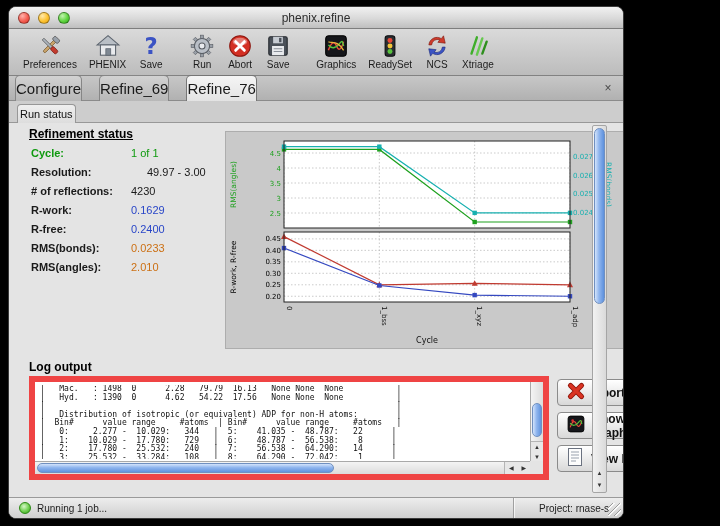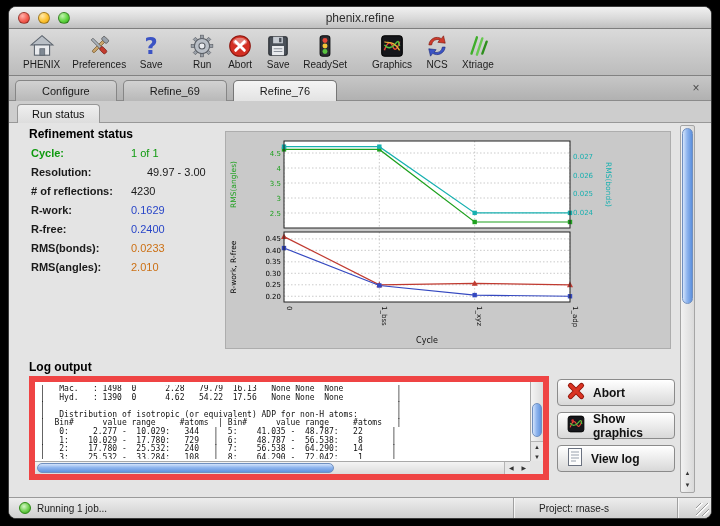--- a/index.html
+++ b/index.html
@@ -1,43 +1,43 @@
 <!DOCTYPE html>
 <html style="--accent-green: #0f9a0f; --accent-blue: #2946c8; --accent-orange: #cc7014; --scrollbar-blue: #6193dd;"><head>
 <meta charset="utf-8">
 <style>
   *{margin:0;padding:0;box-sizing:border-box;}
   html,body{width:720px;height:526px;background:#000;font-family:"Liberation Sans",sans-serif;overflow:hidden;}
-  .window{position:absolute;left:8px;top:6px;width:704px;height:513px;background:#e4e4e4;border-radius:8px;overflow:hidden;border:1px solid #3a3a3a;box-shadow:0 10px 28px rgba(0,0,0,.75);display:flex;flex-direction:column;}
+  .window{position:absolute;left:8px;top:6px;width:616px;height:513px;background:#e4e4e4;border-radius:8px;overflow:hidden;border:1px solid #3a3a3a;box-shadow:0 10px 28px rgba(0,0,0,.75);display:flex;flex-direction:column;}
   
   .titlebar{height:22px;flex:none;background:linear-gradient(#f1f1f1,#d9d9d9 55%,#bfbfbf);border-bottom:1px solid #7e7e7e;position:relative;display:flex;align-items:center;justify-content:center;}
   .title{font-size:12px;color:#2e2e2e;}
   .traffic{position:absolute;left:9px;top:5px;display:flex;gap:8px;}
   .light{width:12px;height:12px;border-radius:50%;border:1px solid rgba(0,0,0,.35);}
   .light.red{background:radial-gradient(circle at 35% 30%,#ffb3ac,#f45e52 55%,#d8352a);}
   .light.yellow{background:radial-gradient(circle at 35% 30%,#ffe9ad,#fdc22f 55%,#e3a114);}
   .light.green{background:radial-gradient(circle at 35% 30%,#c2f3ae,#5fd43f 55%,#2fa61a);}
   
   .toolbar{height:47px;flex:none;background:linear-gradient(#dadada,#bcbcbc);border-bottom:1px solid #828282;display:flex;align-items:flex-start;padding:2px 8px 0;}
   .tb-item{display:flex;flex-direction:column;align-items:center;padding:1px 6px 0;cursor:default;}
   .tb-item.grp{margin-left:13px;}
   .tb-icon{height:27px;display:flex;align-items:center;justify-content:center;}
   .tb-label{font-size:10px;color:#1c1c1c;}
   
   .tabstrip{height:25px;flex:none;background:linear-gradient(#c7c7c7,#b1b1b1);border-bottom:1px solid #8b8b8b;display:flex;align-items:flex-end;padding:0 6px;position:relative;}
-  .tab{font-size:11px;color:#1a1a1a;padding:4px 26px;background:linear-gradient(#d2d2d2,#b8b8b8);border:1px solid #868686;border-bottom:none;border-radius:5px 5px 0 0;margin-right:6px;position:relative;top:1px;}
+  .tab{font-size:15px;color:#1a1a1a;padding:4px 0;background:linear-gradient(#d2d2d2,#b8b8b8);border:1px solid #868686;border-bottom:none;border-radius:5px 5px 0 0;margin-right:17px;position:relative;top:1px;}
   .tab.active{background:linear-gradient(#f5f5f5,#e3e3e3);border-color:#767676;}
   .tab-close{position:absolute;right:8px;top:5px;font-size:12px;line-height:14px;width:14px;height:14px;text-align:center;color:#4a4a4a;}
   
   .runstrip{height:22px;flex:none;background:#cdcdcd;border-bottom:1px solid #989898;display:flex;align-items:flex-end;padding:0 0 0 8px;}
-  .runtab{font-size:11px;color:#111;padding:3px 14px;background:linear-gradient(#efefef,#dddddd);border:1px solid #979797;border-bottom:none;border-radius:4px 4px 0 0;position:relative;top:1px;}
+  .runtab{font-size:11px;color:#111;padding:3px 2px;background:linear-gradient(#efefef,#dddddd);border:1px solid #979797;border-bottom:none;border-radius:4px 4px 0 0;position:relative;top:1px;}
   
   .content{flex:1;position:relative;background:#e4e4e4;}
   .section-h{position:absolute;font-size:12px;font-weight:bold;color:#000;}
-  #h-refine{left:20px;top:4px;}
+  #h-refine{left:20px;top:4px;text-decoration:underline;}
   #h-log{left:20px;top:237px;}
   .stats{position:absolute;left:22px;top:20px;width:192px;}
   .stat-row{height:19px;display:flex;align-items:center;font-size:11px;}
   .stat-label{font-weight:bold;color:#1a1a1a;width:100px;flex:none;}
   .stat-value{color:#1a1a1a;}
   .stat-row.first .stat-value{font-weight:normal;}
   .chart-panel{position:absolute;left:216px;top:8px;width:446px;height:218px;background:#c9c9c9;border:1px solid #adadad;}
   svg text{font-family:"DejaVu Sans",sans-serif;}
   
   .log-box{position:absolute;left:20px;top:253px;width:520px;height:104px;background:#fff;border:6px solid #ef4444;}
@@ -78,45 +78,45 @@
         <span class="light yellow"></span>
         <span class="light green"></span>
       </div>
       <span class="title">phenix.refine</span>
     </div>
 
     <div class="toolbar">
       <div class="tb-item">
         <span class="tb-icon">
           <svg width="26" height="26" viewBox="0 0 24 24">
-              <polygon points="12,2.5 22,11 2,11" fill="#b9bfc6" stroke="#5c646e"></polygon>
-              <rect x="5" y="11" width="14" height="9.5" fill="#e9ebee" stroke="#5c646e"></rect>
-              <rect x="10" y="14.5" width="4.5" height="6" fill="#7e8893" stroke="#5c646e" stroke-width="0.7"></rect>
-            </svg>
-        </span>
-        <span class="tb-label">PHENIX</span>
-      </div>
-      <div class="tb-item">
-        <span class="tb-icon">
-          <svg width="26" height="26" viewBox="0 0 24 24">
               <g transform="rotate(45 12 12)">
                 <rect x="10.7" y="4" width="2.6" height="16" rx="1.2" fill="#c9a36a" stroke="#7d6034" stroke-width="0.7"></rect>
                 <rect x="8.7" y="2" width="6.6" height="4" rx="1.4" fill="#9aa2ab" stroke="#555" stroke-width="0.7"></rect>
               </g>
               <g transform="rotate(-45 12 12)">
                 <rect x="10.9" y="3" width="2.2" height="12" fill="#aeb6bf" stroke="#555" stroke-width="0.7"></rect>
                 <rect x="10" y="14" width="4" height="7" rx="1.6" fill="#c23b2e" stroke="#7c2018" stroke-width="0.7"></rect>
               </g>
             </svg>
         </span>
         <span class="tb-label">Preferences</span>
       </div>
       <div class="tb-item">
         <span class="tb-icon">
           <svg width="26" height="26" viewBox="0 0 24 24">
+              <polygon points="12,2.5 22,11 2,11" fill="#b9bfc6" stroke="#5c646e"></polygon>
+              <rect x="5" y="11" width="14" height="9.5" fill="#e9ebee" stroke="#5c646e"></rect>
+              <rect x="10" y="14.5" width="4.5" height="6" fill="#7e8893" stroke="#5c646e" stroke-width="0.7"></rect>
+            </svg>
+        </span>
+        <span class="tb-label">PHENIX</span>
+      </div>
+      <div class="tb-item">
+        <span class="tb-icon">
+          <svg width="26" height="26" viewBox="0 0 24 24">
               <text x="12" y="19" text-anchor="middle" font-size="21" font-weight="bold" fill="#3b53c4" font-family="Liberation Serif, serif">?</text>
             </svg>
         </span>
         <span class="tb-label">Save</span>
       </div>
       <div class="tb-item grp">
         <span class="tb-icon">
           <svg width="26" height="26" viewBox="0 0 24 24">
               <g fill="#9aa0a8" stroke="#5a5f66" stroke-width="0.6">
                 <rect x="10.6" y="2" width="2.8" height="20"></rect>
@@ -145,41 +145,41 @@
           <svg width="26" height="26" viewBox="0 0 24 24">
               <rect x="3.5" y="3.5" width="17" height="17" rx="1.5" fill="#4a5058" stroke="#23272c"></rect>
               <rect x="7.5" y="3.5" width="9" height="6" fill="#c6cbd2"></rect>
               <rect x="13" y="4.5" width="2.2" height="4" fill="#4a5058"></rect>
               <rect x="6.5" y="12" width="11" height="8.5" fill="#e9ebee"></rect>
               <path d="M8 14.5h8M8 17h8" stroke="#8a9099"></path>
             </svg>
         </span>
         <span class="tb-label">Save</span>
       </div>
+      <div class="tb-item grp">
+        <span class="tb-icon">
+          <svg width="26" height="26" viewBox="0 0 24 24">
+              <rect x="2.5" y="2.5" width="19" height="19" rx="3" fill="#15161a" stroke="#000"></rect>
+              <path d="M5 16 C8 7,11 8,12.5 12 S16.5 17,19 8" stroke="#e8493a" stroke-width="1.4" fill="none"></path>
+              <path d="M5 11 C8 15,12 14,15 10 S18 8,19 12" stroke="#58c33f" stroke-width="1.4" fill="none"></path>
+              <path d="M5 8 C8 10,13 6,19 16" stroke="#e8b53a" stroke-width="1.2" fill="none"></path>
+            </svg>
+        </span>
+        <span class="tb-label">Graphics</span>
+      </div>
       <div class="tb-item">
         <span class="tb-icon">
           <svg width="26" height="26" viewBox="0 0 24 24">
               <rect x="7.5" y="2.5" width="9" height="19" rx="2.5" fill="#2a2d31" stroke="#0c0d0f"></rect>
               <circle cx="12" cy="7" r="2.3" fill="#e8493a"></circle>
               <circle cx="12" cy="12" r="2.3" fill="#f3c53a"></circle>
               <circle cx="12" cy="17" r="2.3" fill="#58c33f"></circle>
             </svg>
         </span>
         <span class="tb-label">ReadySet</span>
-      </div>
-      <div class="tb-item grp">
-        <span class="tb-icon">
-          <svg width="26" height="26" viewBox="0 0 24 24">
-              <rect x="2.5" y="2.5" width="19" height="19" rx="3" fill="#15161a" stroke="#000"></rect>
-              <path d="M5 16 C8 7,11 8,12.5 12 S16.5 17,19 8" stroke="#e8493a" stroke-width="1.4" fill="none"></path>
-              <path d="M5 11 C8 15,12 14,15 10 S18 8,19 12" stroke="#58c33f" stroke-width="1.4" fill="none"></path>
-              <path d="M5 8 C8 10,13 6,19 16" stroke="#e8b53a" stroke-width="1.2" fill="none"></path>
-            </svg>
-        </span>
-        <span class="tb-label">Graphics</span>
       </div>
       <div class="tb-item">
         <span class="tb-icon">
           <svg width="26" height="26" viewBox="0 0 24 24">
               <path d="M4.5 11 A7.5 7.5 0 0 1 16 5.2 L18 2.6 L19.6 9.4 L12.8 8.6 L14.6 6.4 A5.5 5.5 0 0 0 7 11 Z" fill="#cf3b2c" stroke="#7e1c12" stroke-width="0.6"></path>
               <path d="M19.5 13 A7.5 7.5 0 0 1 8 18.8 L6 21.4 L4.4 14.6 L11.2 15.4 L9.4 17.6 A5.5 5.5 0 0 0 17 13 Z" fill="#3b53c4" stroke="#1d2d7e" stroke-width="0.6"></path>
             </svg>
         </span>
         <span class="tb-label">NCS</span>
       </div>

